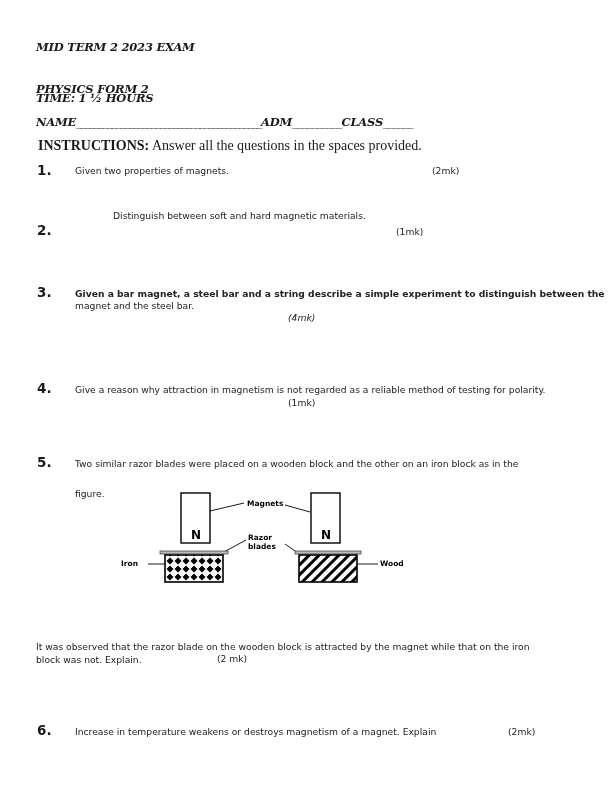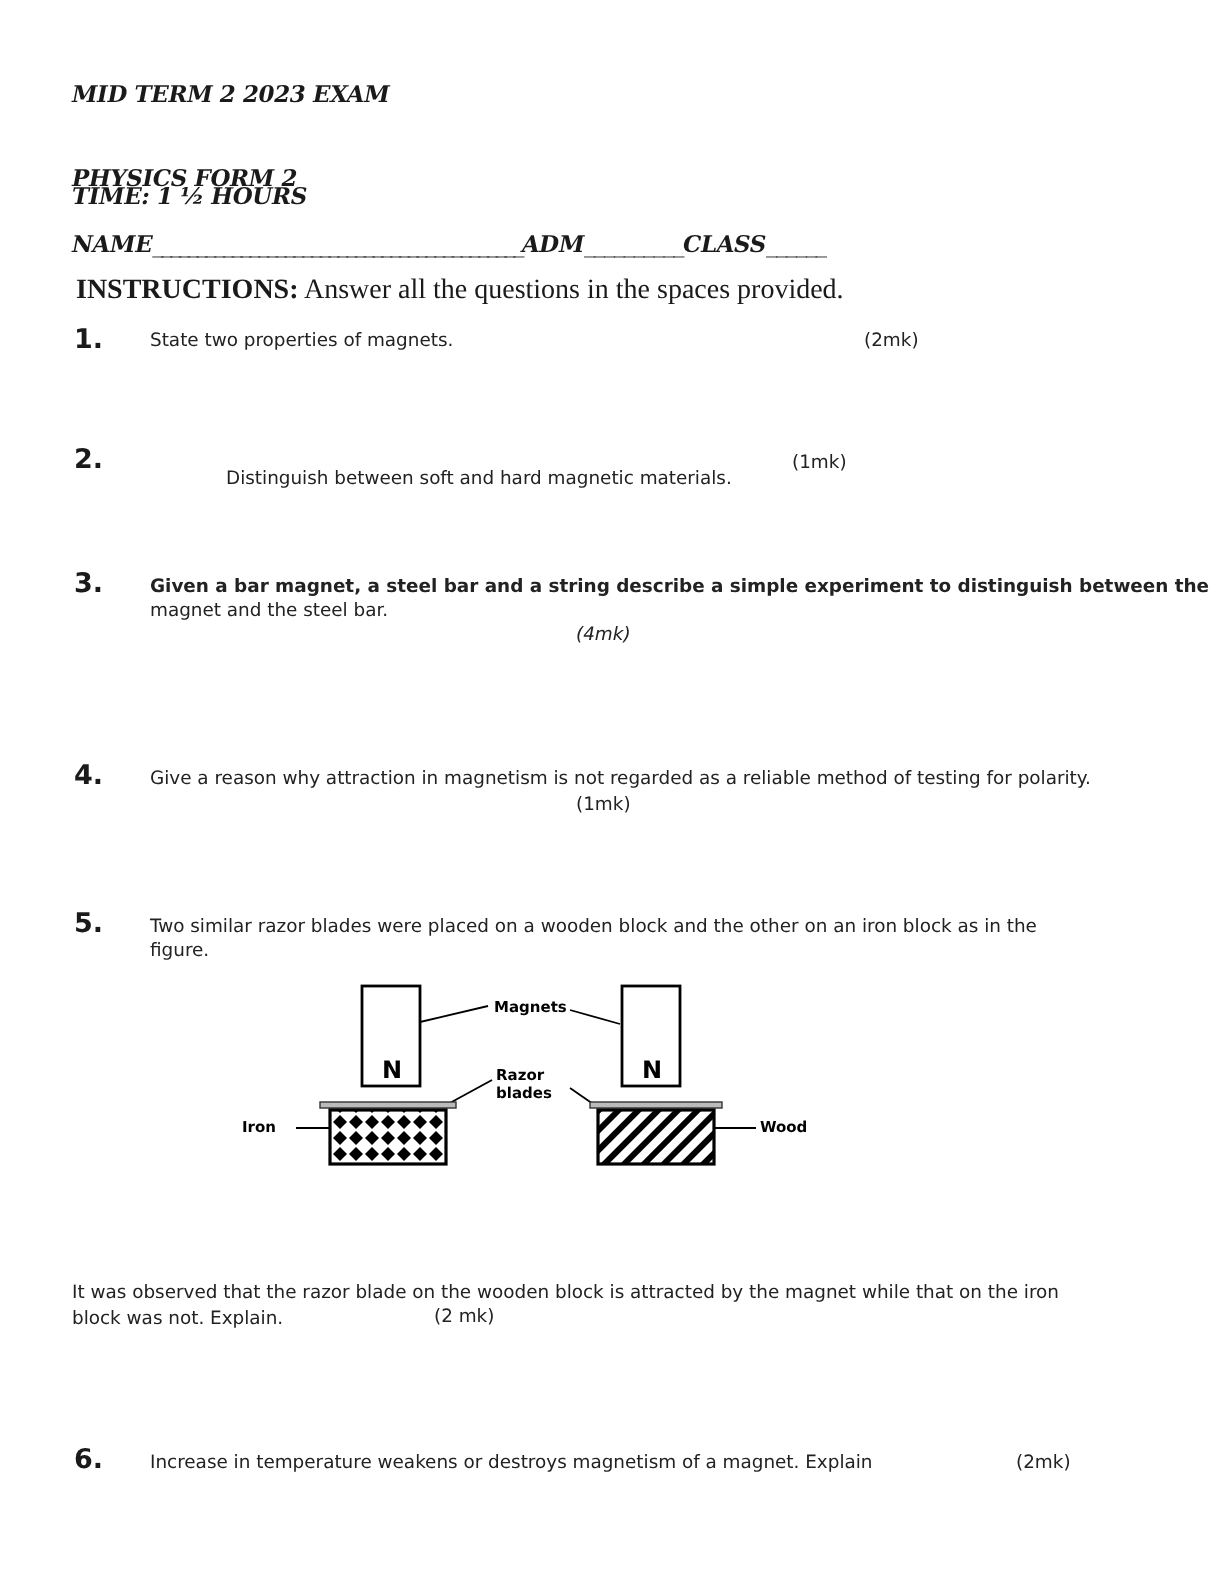--- a/index.html
+++ b/index.html
@@ -22,39 +22,39 @@
 <div class="hdr" style="top:91px;">TIME: 1 ½ HOURS</div>
 <div class="hdr" style="top:115px; white-space:nowrap;">
   <span>NAME</span><span style="font-style:normal;font-weight:normal;letter-spacing:-1.35px;">__________________________________________</span><span>ADM</span><span style="font-style:normal;font-weight:normal;letter-spacing:-0.8px;">__________</span><span>CLASS</span><span style="font-style:normal;font-weight:normal;letter-spacing:-0.8px;">______</span>
 </div>
 
 <div class="instr">
   <b>INSTRUCTIONS:</b><span> Answer all the questions in the spaces provided.</span>
 </div>
 
 <div class="qnum" style="top:162px;">1.</div>
-<div class="qtext" style="top:165px;">State two properties of magnets.</div>
+<div class="qtext" style="top:165px;">Given two properties of magnets.</div>
 <div class="marks" style="top:165px; left:432px;">(2mk)</div>
 
 <div class="qnum" style="top:222px;">2.</div>
-<div class="qtext" style="top:234px;padding-left:38px;">Distinguish between soft and hard magnetic materials.</div>
+<div class="qtext" style="top:210px;padding-left:38px;">Distinguish between soft and hard magnetic materials.</div>
 <div class="marks" style="top:226px; left:396px;">(1mk)</div>
 
 <div class="qnum" style="top:284px;">3.</div>
 <div class="qtext" style="top:288px;font-weight:bold;">Given a bar magnet, a steel bar and a string describe a simple experiment to distinguish between the</div>
 <div class="qtext" style="top:300px;">magnet and the steel bar.</div>
 <div class="marks" style="top:312px; left:288px;font-style:italic;">(4mk)</div>
 
 <div class="qnum" style="top:380px;">4.</div>
 <div class="qtext" style="top:384px;">Give a reason why attraction in magnetism is not regarded as a reliable method of testing for polarity.</div>
 <div class="marks" style="top:397px; left:288px;">(1mk)</div>
 
 <div class="qnum" style="top:454px;">5.</div>
 <div class="qtext" style="top:458px;">Two similar razor blades were placed on a wooden block and the other on an iron block as in the</div>
-<div class="qtext" style="top:470px;text-align:right;">figure.</div>
+<div class="qtext" style="top:488px;text-align:right;">figure.</div>
 
 <div class="fig">
   <svg width="300" height="110" viewBox="0 0 300 110" xmlns="http://www.w3.org/2000/svg">
     <defs>
       <pattern id="diamonds" width="8" height="8" patternUnits="userSpaceOnUse">
         <rect width="8" height="8" fill="#fff"></rect>
         <polygon points="4,0.5 7.5,4 4,7.5 0.5,4" fill="#000"></polygon>
       </pattern>
       <pattern id="hatch" width="7" height="7" patternUnits="userSpaceOnUse" patternTransform="rotate(45)">
         <rect width="7" height="7" fill="#fff"></rect>

